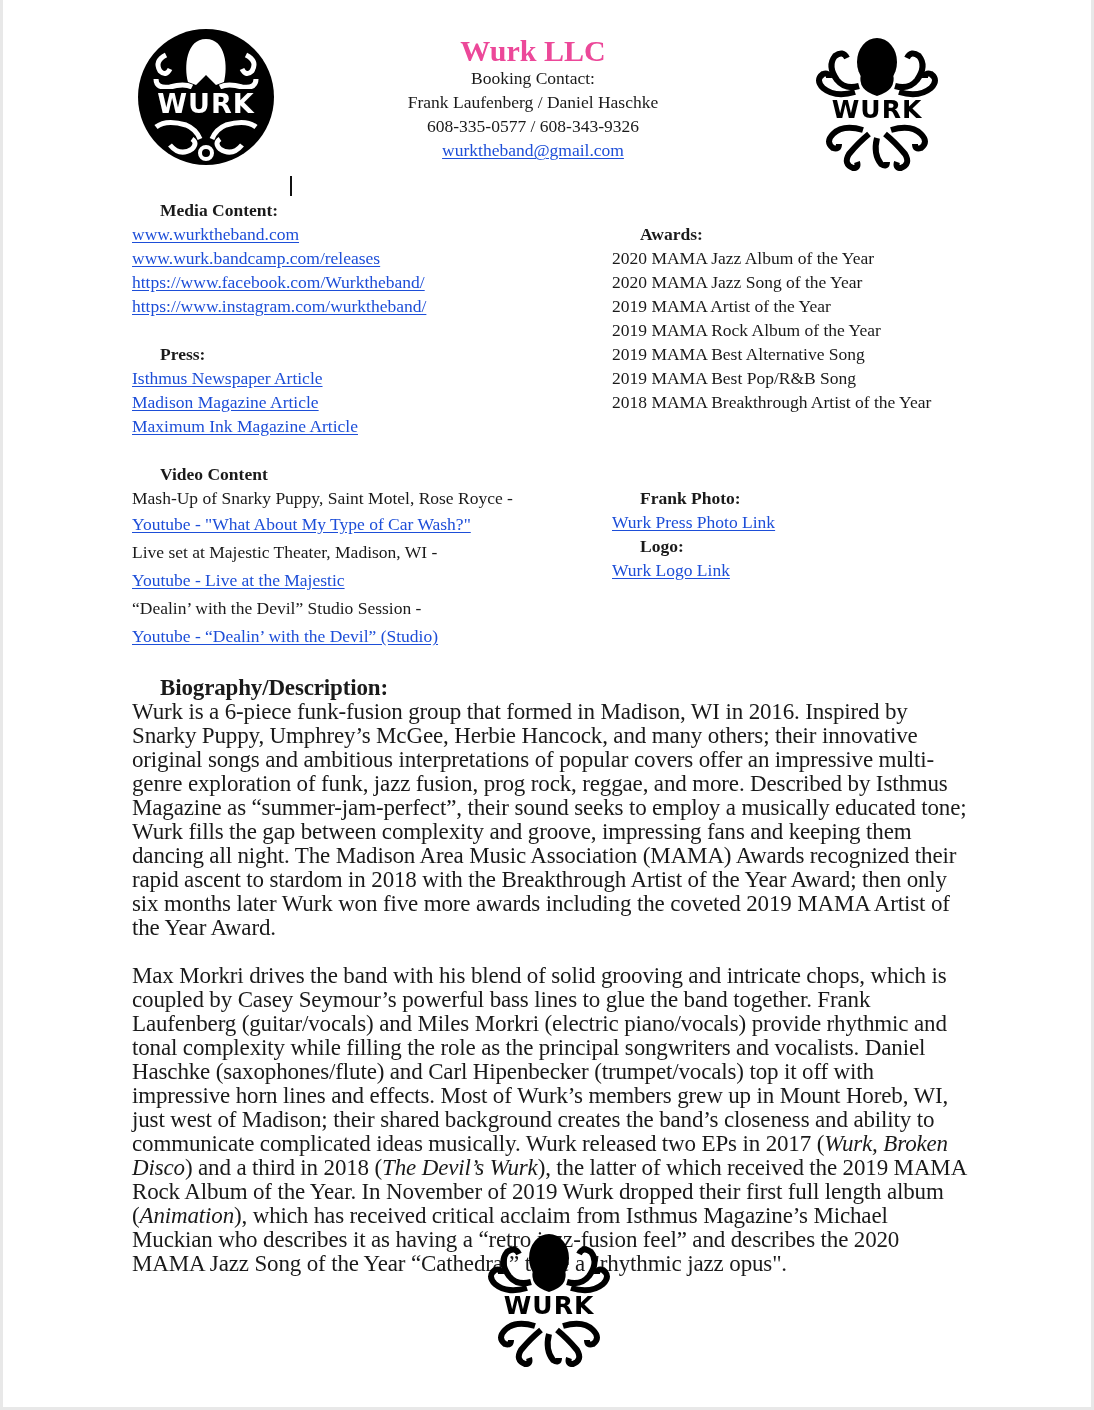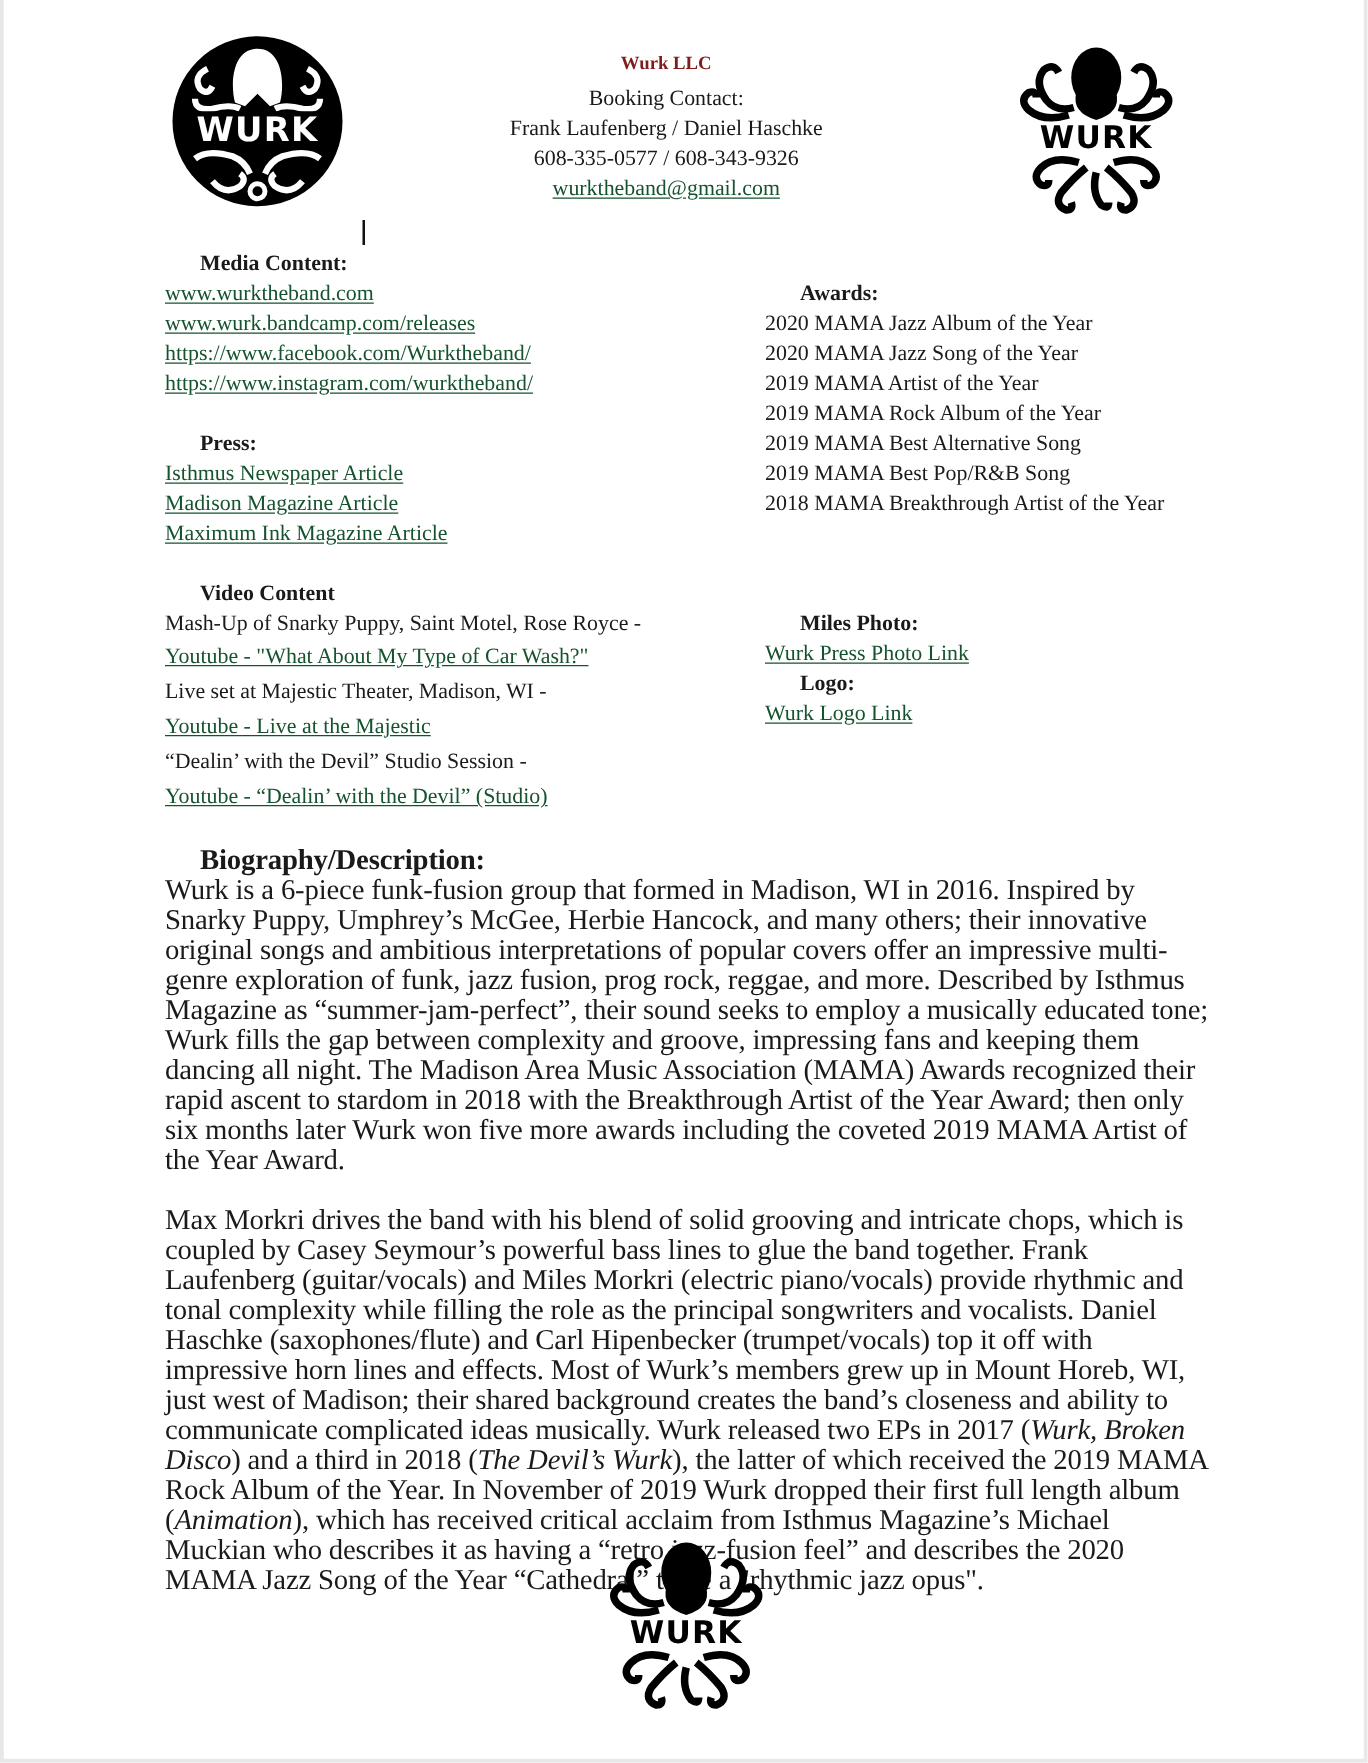--- a/index.html
+++ b/index.html
@@ -8,23 +8,23 @@
     font-family: "DejaVu Serif", "Liberation Serif", serif;
     position: relative; overflow: hidden;
   }
   .page {
     position: absolute; left: 3px; top: 0; width: 1088px; height: 1407px;
     background: #ffffff;
   }
   .abs { position: absolute; }
   .txt { font-family: "Liberation Serif", "DejaVu Serif", serif; font-size: 17.5px; color: #1a1a1a; line-height: 24px; white-space: nowrap; }
   .bold { font-weight: bold; margin-left: 28px; }
-  a.link { color: #14532d; text-decoration: underline; text-underline-offset: 2px; }
+  a.link { color: #1d4ed8; text-decoration: underline; text-underline-offset: 2px; }
   .header { left: 330px; top: 36px; width: 400px; text-align: center; }
-  .header .title { font-size: 15px; font-weight: bold; line-height: 30px; color: #7f1d1d; text-align: center; }
+  .header .title { font-size: 30px; font-weight: bold; line-height: 30px; color: #ec4899; text-align: center; }
   .header div { line-height: 24px; }
   .cursor { left: 287px; top: 176px; width: 2px; height: 20px; background: #111; }
   .bio { left: 129px; width: 840px; white-space: normal; font-size: 23px; line-height: 24px; letter-spacing: -0.15px; }
   .logo { position: absolute; }
 </style>
 </head>
 <body>
 
 <div class="page">
 
@@ -99,21 +99,21 @@
     <div class="bold">Video Content</div>
     <div style="height:26px">Mash-Up of Snarky Puppy, Saint Motel, Rose Royce -</div>
     <div style="height:28px"><a class="link">Youtube - "What About My Type of Car Wash?"</a></div>
     <div style="height:28px">Live set at Majestic Theater, Madison, WI  -</div>
     <div style="height:28px"><a class="link">Youtube - Live at the Majestic</a></div>
     <div style="height:28px">“Dealin’ with the Devil” Studio Session -</div>
     <div><a class="link">Youtube - “Dealin’ with the Devil” (Studio)</a></div>
   </div>
 
   <div class="abs txt" style="left:609px;top:486px;">
-    <div class="bold">Miles Photo:</div>
+    <div class="bold">Frank Photo:</div>
     <div><a class="link">Wurk Press Photo Link</a></div>
     <div class="bold">Logo:</div>
     <div><a class="link">Wurk Logo Link</a></div>
   </div>
 
   <div class="abs txt bio" style="top:676px;">
     <div class="bold">Biography/Description:</div>
     <div>Wurk is a 6-piece funk-fusion group that formed in Madison, WI in 2016.  Inspired by Snarky Puppy, Umphrey’s McGee, Herbie Hancock, and many others; their innovative original songs and ambitious interpretations of popular covers offer an impressive multi-genre exploration of funk, jazz fusion, prog rock, reggae, and more. Described by Isthmus Magazine as “summer-jam-perfect”, their sound seeks to employ a musically educated tone; Wurk fills the gap between complexity and groove, impressing fans and keeping them dancing all night. The Madison Area Music Association (MAMA) Awards recognized their rapid ascent to stardom in 2018 with the Breakthrough Artist of the Year Award; then only six months later Wurk won five more awards including the coveted 2019 MAMA Artist of the Year Award.</div>
     <div style="height:24px"></div>
     <div><span>Max Morkri drives the band with his blend of solid grooving and intricate chops, which is coupled by Casey Seymour’s powerful bass lines to glue  the band together. Frank Laufenberg (guitar/vocals) and Miles Morkri (electric piano/vocals) provide rhythmic and tonal complexity while filling the role as the principal songwriters and vocalists.  Daniel Haschke (saxophones/flute) and Carl Hipenbecker (trumpet/vocals) top it off with impressive horn lines and effects.  Most of Wurk’s members grew up in Mount Horeb, WI, just west of Madison; their shared background creates the band’s closeness and ability to communicate complicated ideas musically. Wurk released two EPs in 2017 (</span><i>Wurk, Broken Disco</i><span>) and a third in 2018 (</span><i>The Devil’s Wurk</i><span>), the latter of which received the 2019 MAMA Rock Album of the Year. In November of 2019 Wurk dropped their first full length album (</span><i>Animation</i><span>), which has received critical acclaim from Isthmus Magazine’s Michael Muckian who describes it as having a “retro jazz-fusion feel” and describes the 2020 MAMA Jazz Song of the Year “Cathedral” to be a "rhythmic jazz opus".</span></div>

